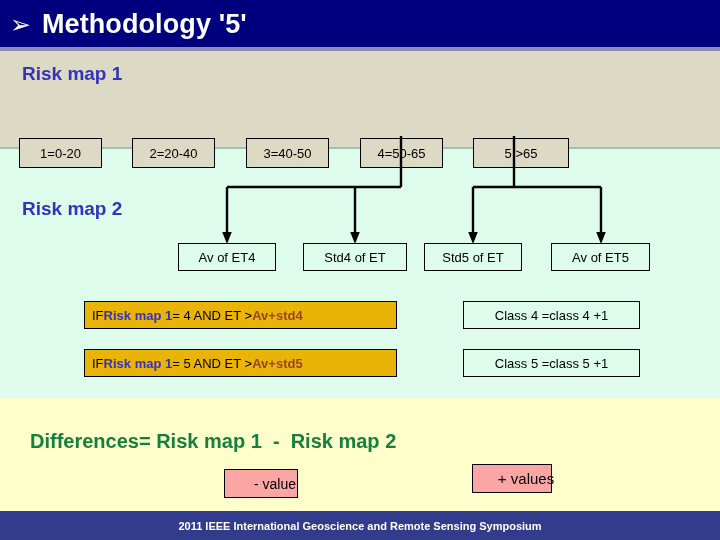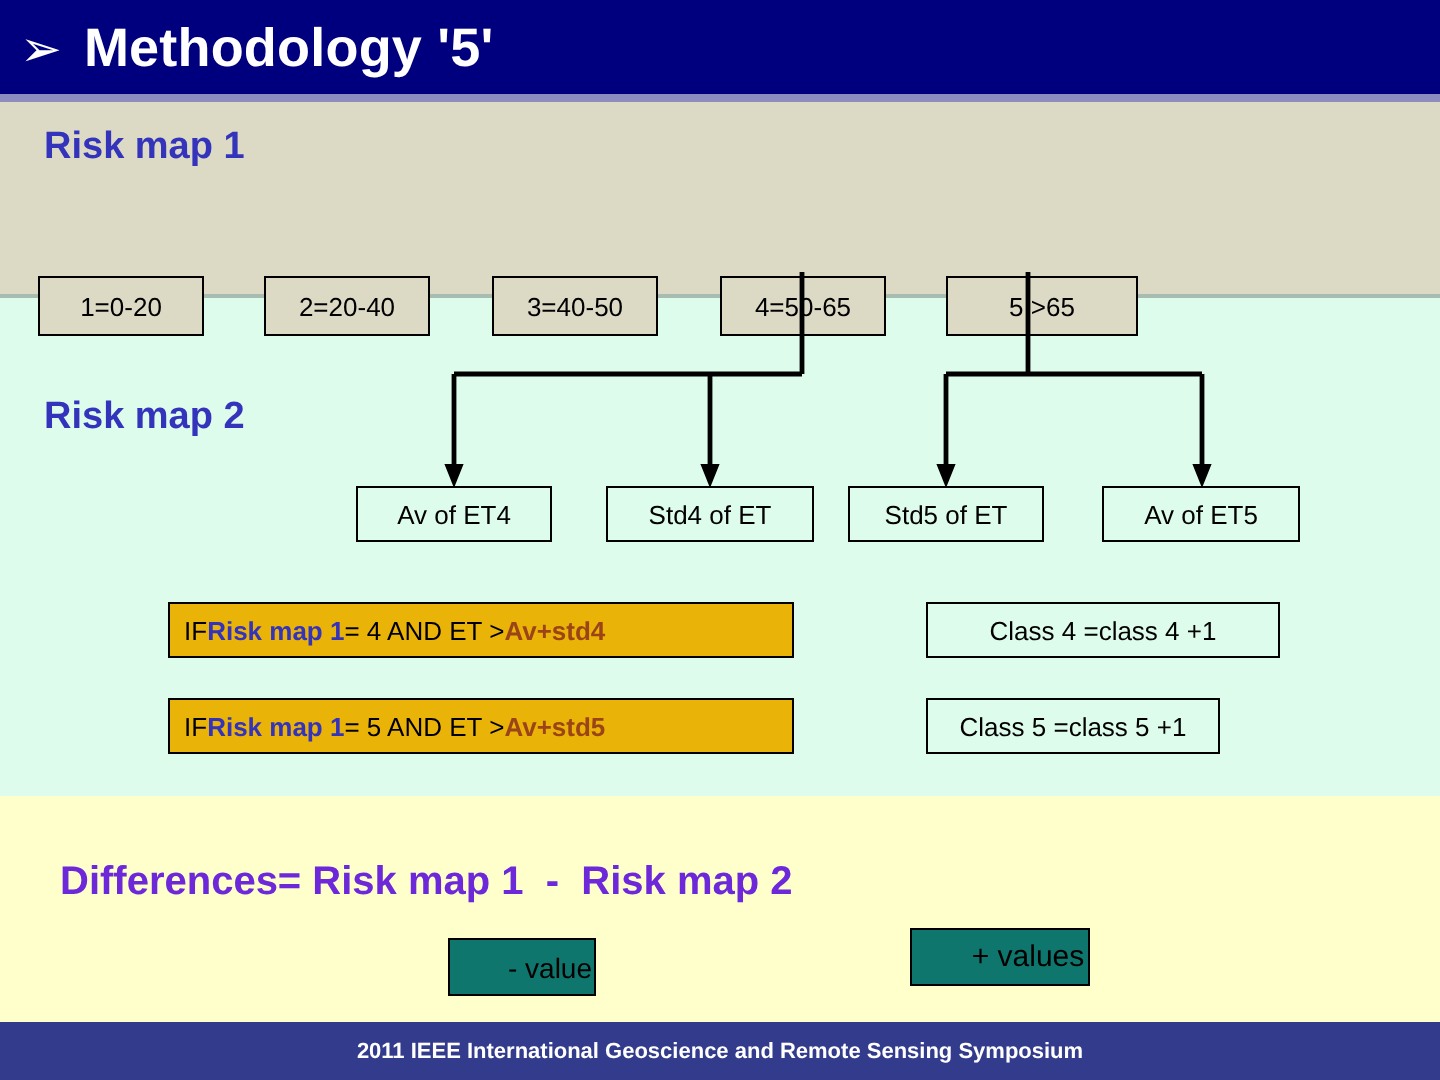--- a/index.html
+++ b/index.html
@@ -77,21 +77,21 @@
     display: flex;
     align-items: center;
     justify-content: center;
     white-space: nowrap;
     color: #000000;
     font-size: 13px;
   }
   .box.class-box  { background: #ddfcec; }
   .box.rm1-box    { background: #dcd9c4; margin-top: 32px; }
   .box.et-box     { background: #ddfcec; }
-  .box.val-box    { background: #0f766e; padding-left: 28px; }
+  .box.val-box    { background: #fca5a5; padding-left: 28px; }
 
   
   .rule-box {
     position: absolute;
     box-sizing: border-box;
     border: 1px solid #000000;
     background: #eab308;
     display: flex;
     align-items: center;
     justify-content: flex-start;
@@ -117,21 +117,21 @@
     width: 720px;
     height: 540px;
     pointer-events: none;
   }
 
   
   #differences-line {
     position: absolute;
     left: 30px;
     top: 430px;
-    color: #6d28d9;
+    color: #15803d;
     font-size: 20px;
     font-weight: bold;
     white-space: pre;
   }
 
   
   #footer-text {
     position: absolute;
     left: 0;
     top: 511px;
@@ -196,22 +196,22 @@
     <span class="kw-rust">Av+std4</span>
   </div>
   <div class="box class-box" style="left:463px; top:301px; width:177px; height:28px;">Class  4 =class 4 +1</div>
 
   <div class="rule-box" style="left:84px; top:349px; width:313px; height:28px;">
     <span>IF </span>
     <span class="kw-blue">Risk map 1</span>
     <span>= 5 AND ET &gt;</span>
     <span class="kw-rust">Av+std5</span>
   </div>
-  <div class="box class-box" style="left:463px; top:349px; width:147px; height:28px;">Class  5 =class 5 +1</div>
+  <div class="box class-box" style="left:463px; top:349px; width:177px; height:28px;">Class  5 =class 5 +1</div>
 
   <div id="differences-line">Differences= Risk map 1  -  Risk map 2</div>
 
   <div class="box val-box" style="left:224px; top:469px; width:74px; height:29px; font-size:14px;">- value</div>
-  <div class="box val-box" style="left:455px; top:464px; width:90px; height:29px; font-size:15px;">+ values</div>
+  <div class="box val-box" style="left:472px; top:464px; width:80px; height:29px; font-size:15px;">+ values</div>
 
   <div id="footer-text">2011 IEEE International Geoscience and Remote Sensing Symposium</div>
 
 </div>
 
 </body></html>

